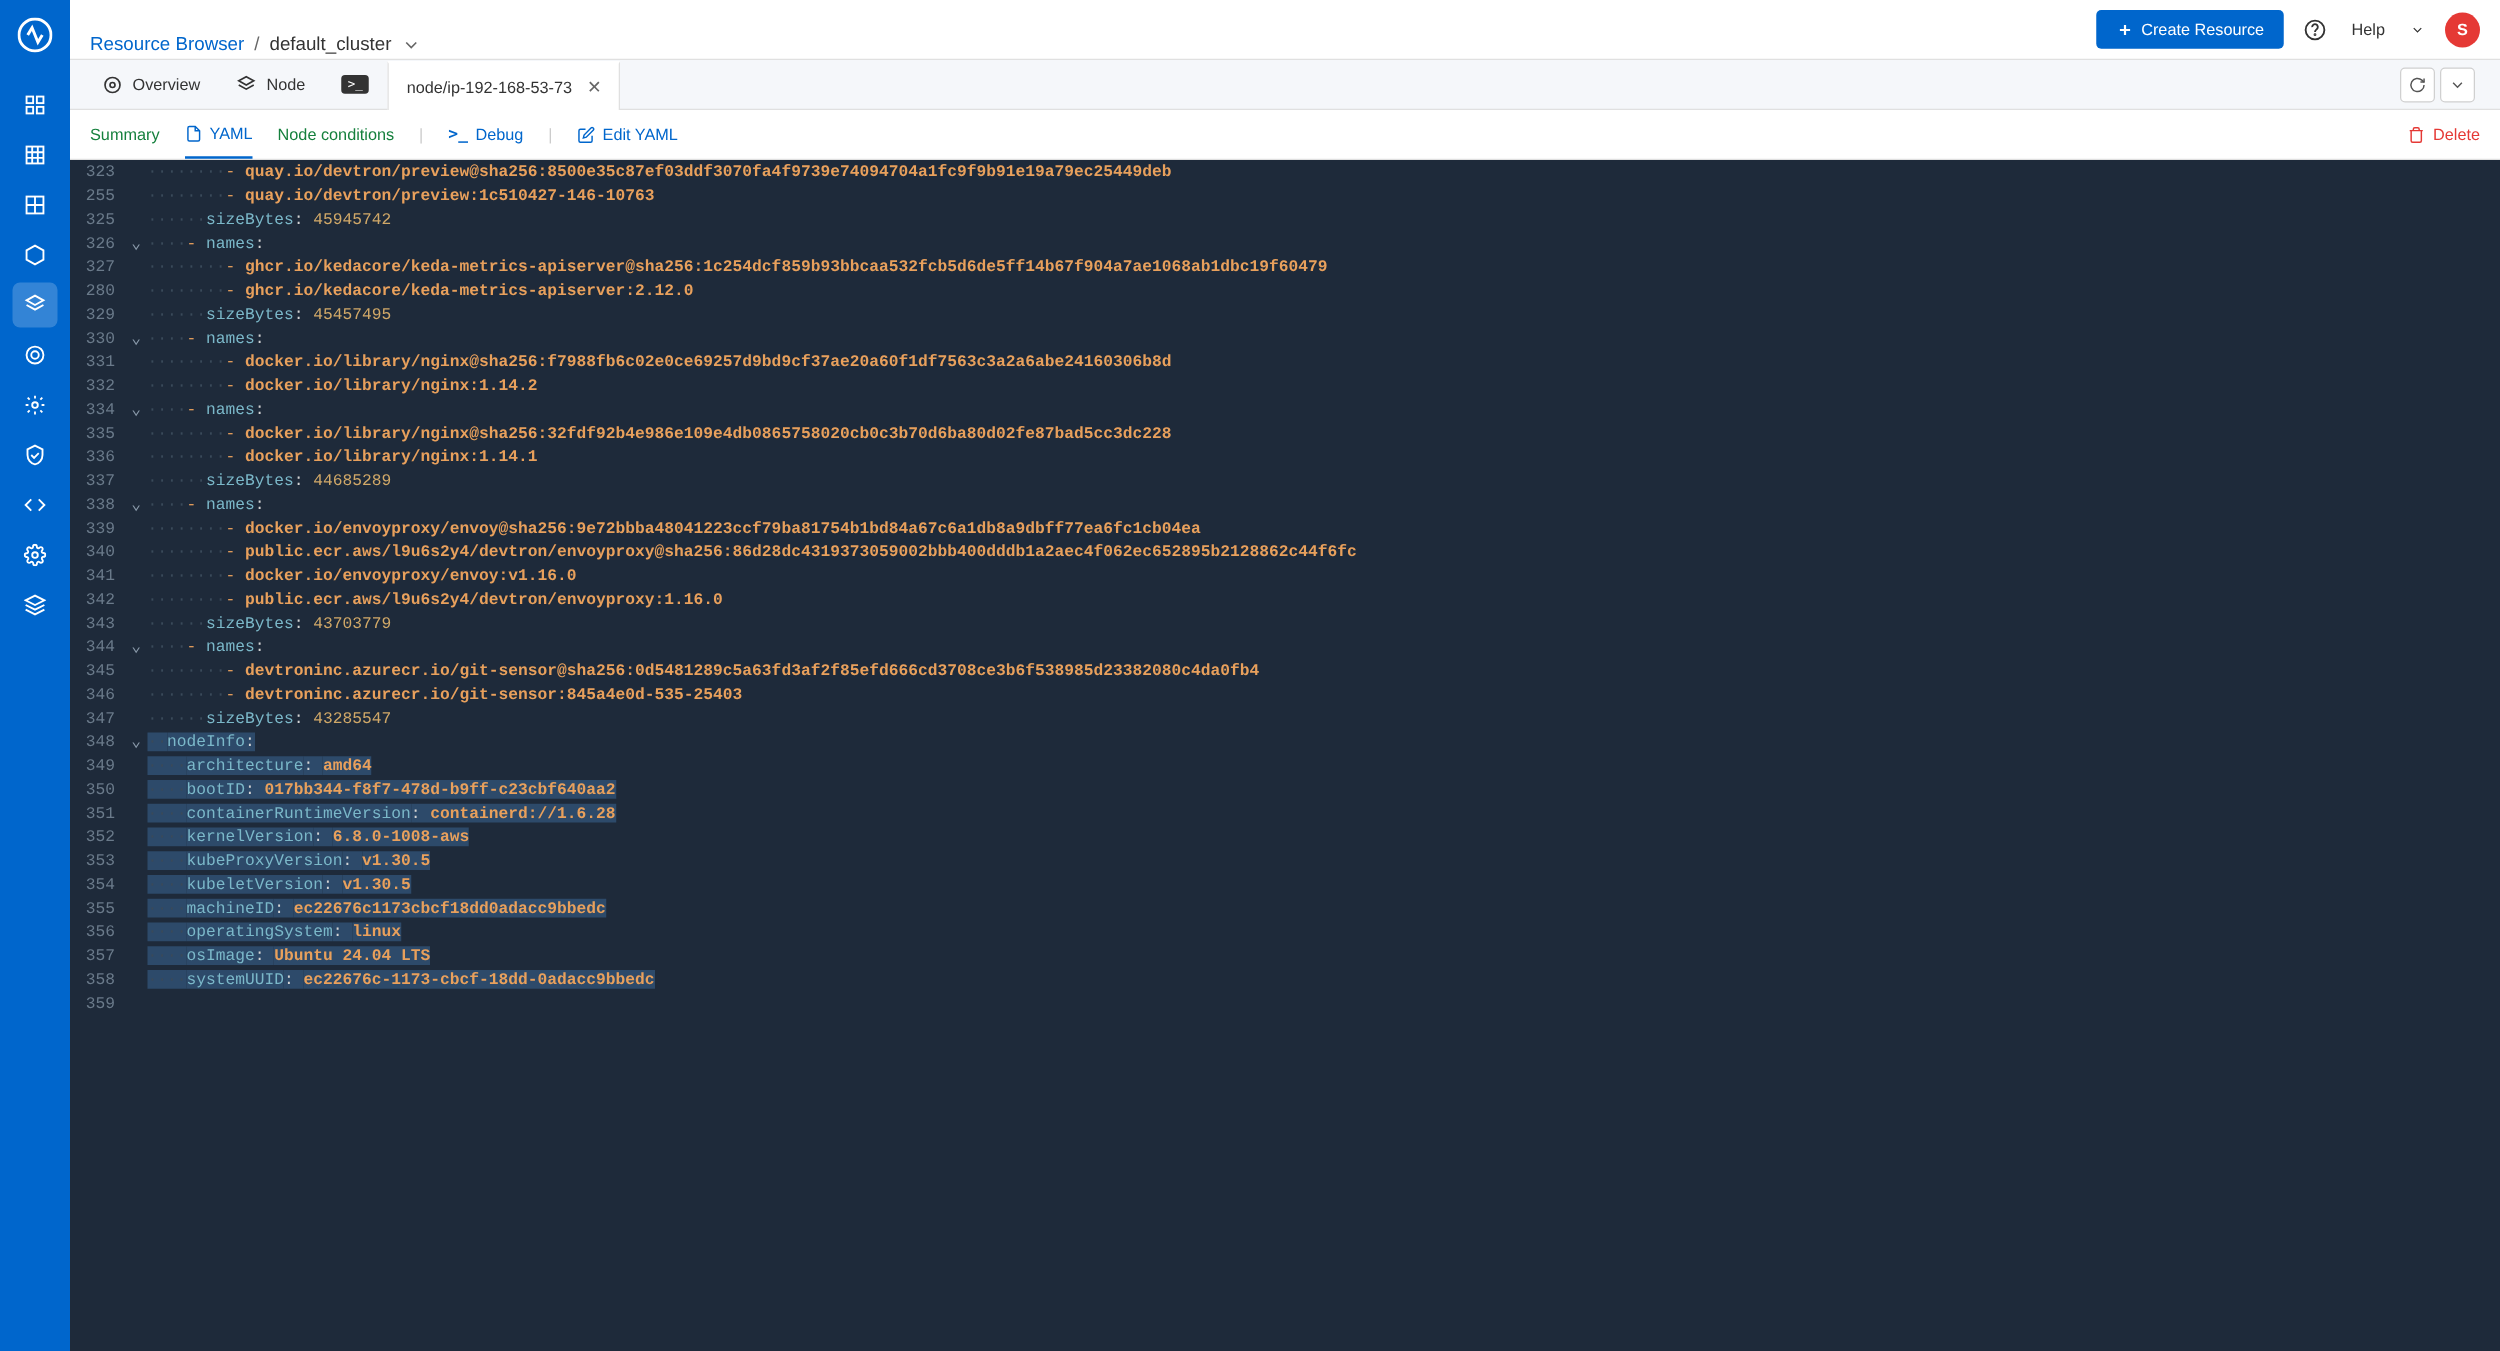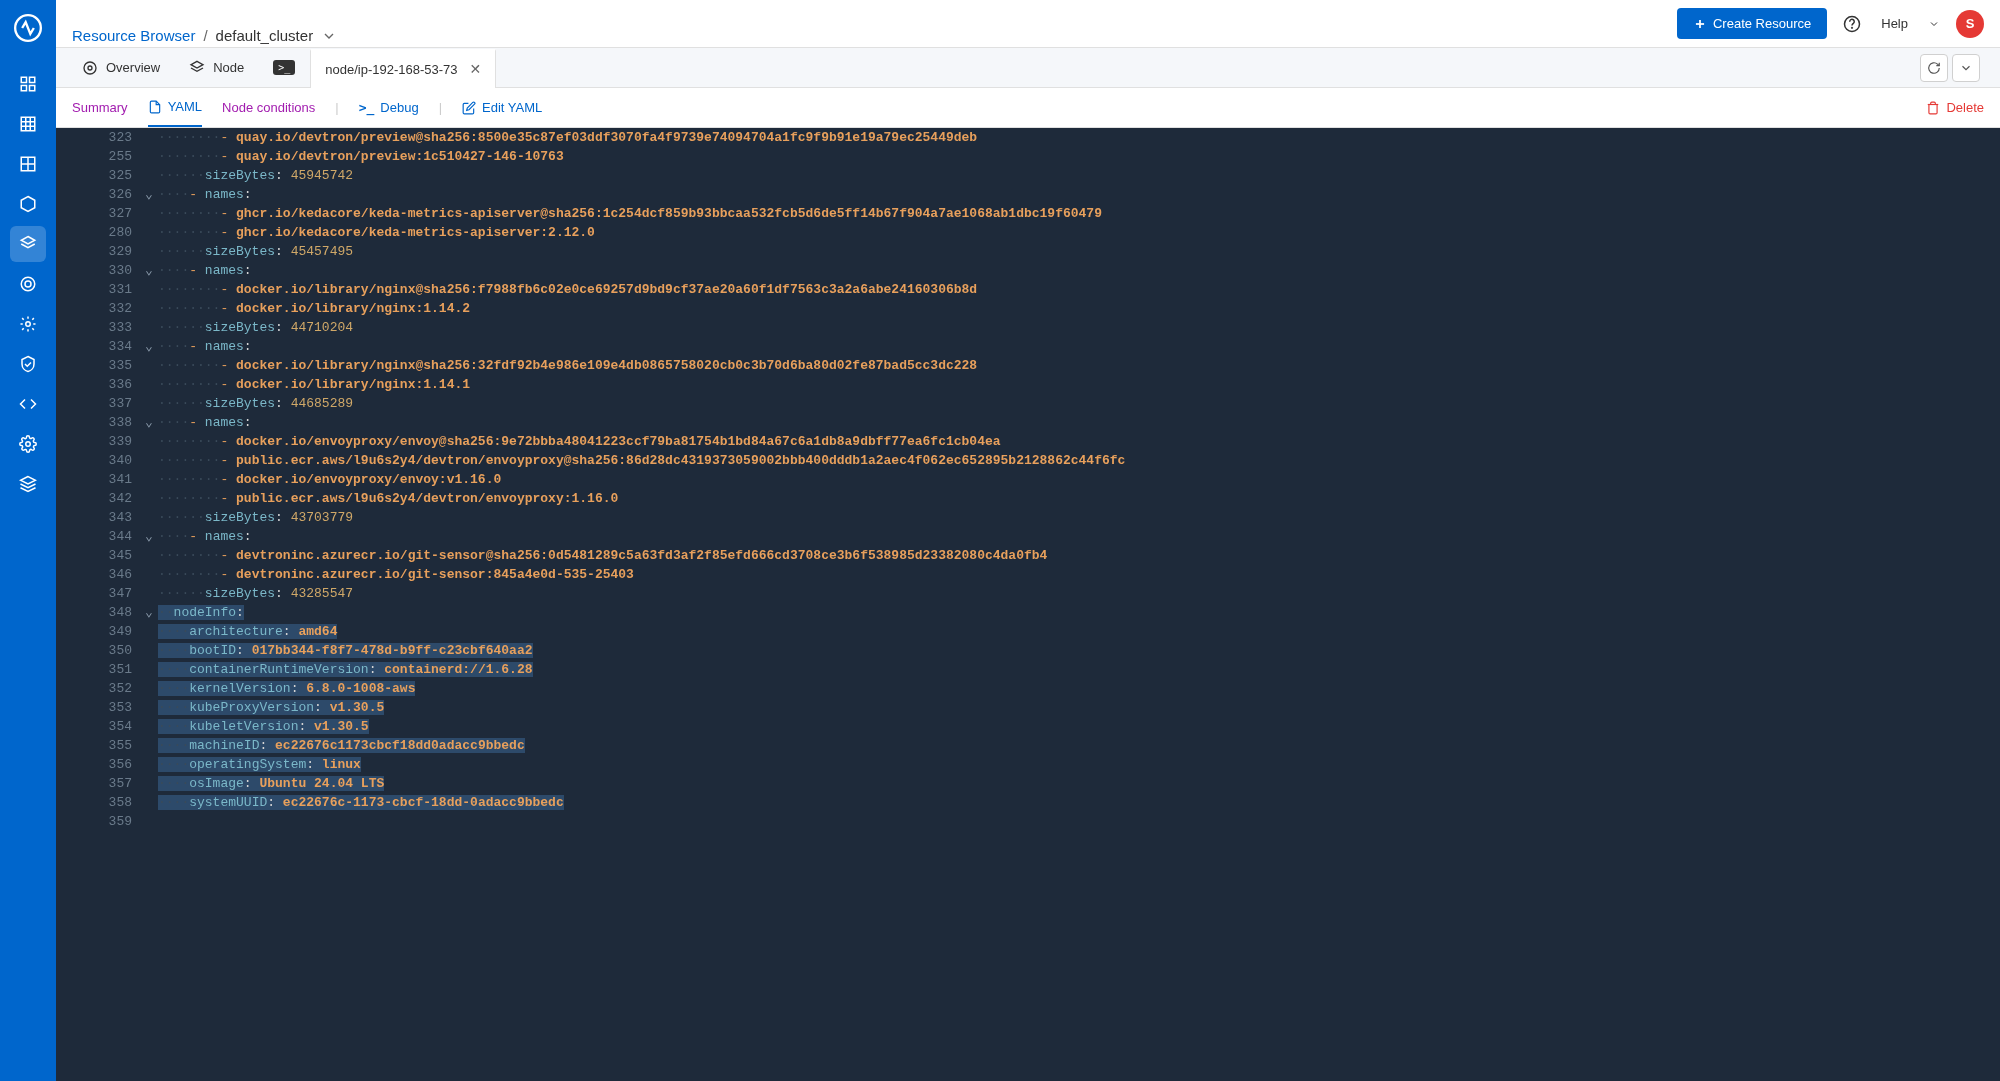--- a/index.html
+++ b/index.html
@@ -22,27 +22,27 @@
 .avatar { width: 28px; height: 28px; border-radius: 50%; background: #e53935; color: #fff; display: flex; align-items: center; justify-content: center; font-weight: 600; font-size: 13px; }
 .tabs-row { height: 40px; display: flex; align-items: center; background: #f5f7fa; border-bottom: 1px solid #e0e0e0; padding: 0 12px; justify-content: space-between; gap: 45px; }
 .tabs-left { display: flex; align-items: center; height: 100%; }
 .tab { display: flex; align-items: center; gap: 8px; padding: 0 14px; height: 100%; cursor: pointer; color: #333; font-size: 13px; border-right: 1px solid transparent; }
 .tab.active { background: #fff; border-top: 2px solid #fff; border-left: 1px solid #e0e0e0; border-right: 1px solid #e0e0e0; margin-bottom: -1px; }
 .tab-close { color: #666; cursor: pointer; font-size: 14px; margin-left: 4px; }
 .tabs-right { display: flex; align-items: center; gap: 4px; padding-right: 8px; }
 .icon-btn { width: 28px; height: 28px; display: flex; align-items: center; justify-content: center; border: 1px solid #d0d0d0; border-radius: 4px; cursor: pointer; background: #fff; color: #555; }
 .sub-tabs { height: 40px; display: flex; align-items: center; justify-content: space-between; padding: 0 16px; border-bottom: 1px solid #e0e0e0; background: #fff; }
 .sub-tabs-left { display: flex; align-items: center; gap: 20px; height: 100%; }
-.sub-tab { display: flex; align-items: center; gap: 6px; cursor: pointer; color: #a21caf; height: 100%; font-size: 13px; }
+.sub-tab { display: flex; align-items: center; gap: 6px; cursor: pointer; color: #15803d; height: 100%; font-size: 13px; }
 .sub-tab.accent { color: #0066cc; }
 .sub-tab.active { border-bottom: 2px solid #0066cc; color: #0066cc; font-weight: 500; }
 .sub-sep { color: #ccc; }
 .delete-btn { display: flex; align-items: center; gap: 6px; color: #e53935; cursor: pointer; font-size: 13px; }
 .editor { flex: 1; background: #1e2a3a; font-family: 'Menlo', 'Monaco', 'Courier New', monospace; font-size: 13px; overflow: auto; color: #d4d4d4; line-height: 19px; padding-bottom: 20px; }
-.line { display: flex; white-space: pre; padding-left: 40px; }
+.line { display: flex; white-space: pre; }
 .gutter { width: 44px; text-align: right; padding-right: 8px; color: #6a7a8a; user-select: none; flex-shrink: 0; }
 .fold { width: 18px; text-align: center; color: #8a9aaa; cursor: pointer; flex-shrink: 0; }
 .code { flex: 1; }
 .tok-dash { color: #e8a05c; }
 .tok-key { color: #7bb8c9; }
 .tok-str { color: #e8a05c; font-weight: bold; }
 .tok-num { color: #d0a868; }
 .tok-punct { color: #d4d4d4; }
 .hl { background: #2d4a6a; }
 .indent { color: #3a4a5a; }
@@ -246,21 +246,20 @@
         <div class="line"><span class="gutter">323</span><span class="fold"></span><span class="code"><span class="indent">········</span><span class="tok-dash">- </span><span class="tok-str">quay.io/devtron/preview@sha256:8500e35c87ef03ddf3070fa4f9739e74094704a1fc9f9b91e19a79ec25449deb</span></span></div>
         <div class="line"><span class="gutter">255</span><span class="fold"></span><span class="code"><span class="indent">········</span><span class="tok-dash">- </span><span class="tok-str">quay.io/devtron/preview:1c510427-146-10763</span></span></div>
         <div class="line"><span class="gutter">325</span><span class="fold"></span><span class="code"><span class="indent">······</span><span class="tok-key">sizeBytes</span><span class="tok-punct">: </span><span class="tok-num">45945742</span></span></div>
         <div class="line"><span class="gutter">326</span><span class="fold">⌄</span><span class="code"><span class="indent">····</span><span class="tok-dash">- </span><span class="tok-key">names</span><span class="tok-punct">:</span></span></div>
         <div class="line"><span class="gutter">327</span><span class="fold"></span><span class="code"><span class="indent">········</span><span class="tok-dash">- </span><span class="tok-str">ghcr.io/kedacore/keda-metrics-apiserver@sha256:1c254dcf859b93bbcaa532fcb5d6de5ff14b67f904a7ae1068ab1dbc19f60479</span></span></div>
         <div class="line"><span class="gutter">280</span><span class="fold"></span><span class="code"><span class="indent">········</span><span class="tok-dash">- </span><span class="tok-str">ghcr.io/kedacore/keda-metrics-apiserver:2.12.0</span></span></div>
         <div class="line"><span class="gutter">329</span><span class="fold"></span><span class="code"><span class="indent">······</span><span class="tok-key">sizeBytes</span><span class="tok-punct">: </span><span class="tok-num">45457495</span></span></div>
         <div class="line"><span class="gutter">330</span><span class="fold">⌄</span><span class="code"><span class="indent">····</span><span class="tok-dash">- </span><span class="tok-key">names</span><span class="tok-punct">:</span></span></div>
         <div class="line"><span class="gutter">331</span><span class="fold"></span><span class="code"><span class="indent">········</span><span class="tok-dash">- </span><span class="tok-str">docker.io/library/nginx@sha256:f7988fb6c02e0ce69257d9bd9cf37ae20a60f1df7563c3a2a6abe24160306b8d</span></span></div>
         <div class="line"><span class="gutter">332</span><span class="fold"></span><span class="code"><span class="indent">········</span><span class="tok-dash">- </span><span class="tok-str">docker.io/library/nginx:1.14.2</span></span></div>
-        <div class="line"><span class="gutter">333</span><span class="fold"></span><span class="code"><span class="indent">······</span><span class="tok-key">sizeBytes</span><span class="tok-punct">: </span><span class="tok-num">44710204</span></span></div>
         <div class="line"><span class="gutter">334</span><span class="fold">⌄</span><span class="code"><span class="indent">····</span><span class="tok-dash">- </span><span class="tok-key">names</span><span class="tok-punct">:</span></span></div>
         <div class="line"><span class="gutter">335</span><span class="fold"></span><span class="code"><span class="indent">········</span><span class="tok-dash">- </span><span class="tok-str">docker.io/library/nginx@sha256:32fdf92b4e986e109e4db0865758020cb0c3b70d6ba80d02fe87bad5cc3dc228</span></span></div>
         <div class="line"><span class="gutter">336</span><span class="fold"></span><span class="code"><span class="indent">········</span><span class="tok-dash">- </span><span class="tok-str">docker.io/library/nginx:1.14.1</span></span></div>
         <div class="line"><span class="gutter">337</span><span class="fold"></span><span class="code"><span class="indent">······</span><span class="tok-key">sizeBytes</span><span class="tok-punct">: </span><span class="tok-num">44685289</span></span></div>
         <div class="line"><span class="gutter">338</span><span class="fold">⌄</span><span class="code"><span class="indent">····</span><span class="tok-dash">- </span><span class="tok-key">names</span><span class="tok-punct">:</span></span></div>
         <div class="line"><span class="gutter">339</span><span class="fold"></span><span class="code"><span class="indent">········</span><span class="tok-dash">- </span><span class="tok-str">docker.io/envoyproxy/envoy@sha256:9e72bbba48041223ccf79ba81754b1bd84a67c6a1db8a9dbff77ea6fc1cb04ea</span></span></div>
         <div class="line"><span class="gutter">340</span><span class="fold"></span><span class="code"><span class="indent">········</span><span class="tok-dash">- </span><span class="tok-str">public.ecr.aws/l9u6s2y4/devtron/envoyproxy@sha256:86d28dc4319373059002bbb400dddb1a2aec4f062ec652895b2128862c44f6fc</span></span></div>
         <div class="line"><span class="gutter">341</span><span class="fold"></span><span class="code"><span class="indent">········</span><span class="tok-dash">- </span><span class="tok-str">docker.io/envoyproxy/envoy:v1.16.0</span></span></div>
         <div class="line"><span class="gutter">342</span><span class="fold"></span><span class="code"><span class="indent">········</span><span class="tok-dash">- </span><span class="tok-str">public.ecr.aws/l9u6s2y4/devtron/envoyproxy:1.16.0</span></span></div>
         <div class="line"><span class="gutter">343</span><span class="fold"></span><span class="code"><span class="indent">······</span><span class="tok-key">sizeBytes</span><span class="tok-punct">: </span><span class="tok-num">43703779</span></span></div>

